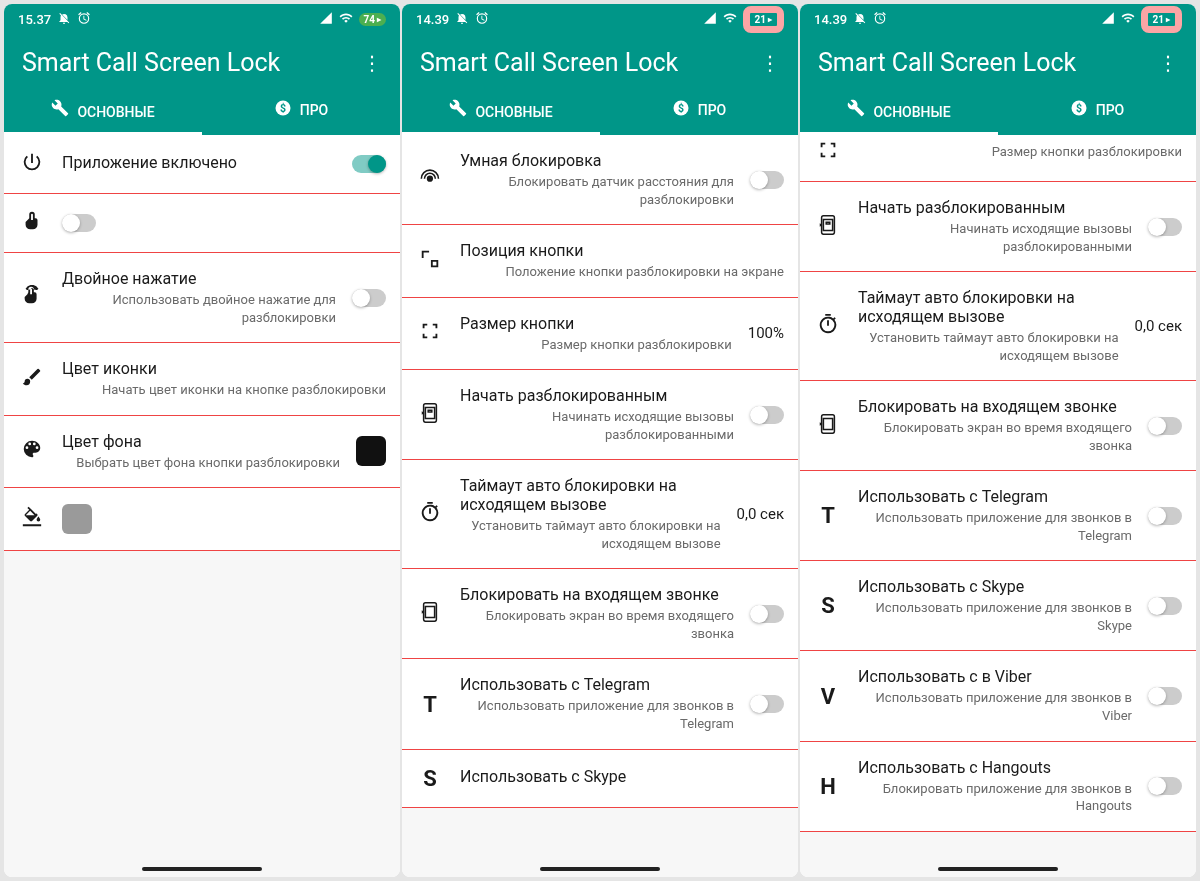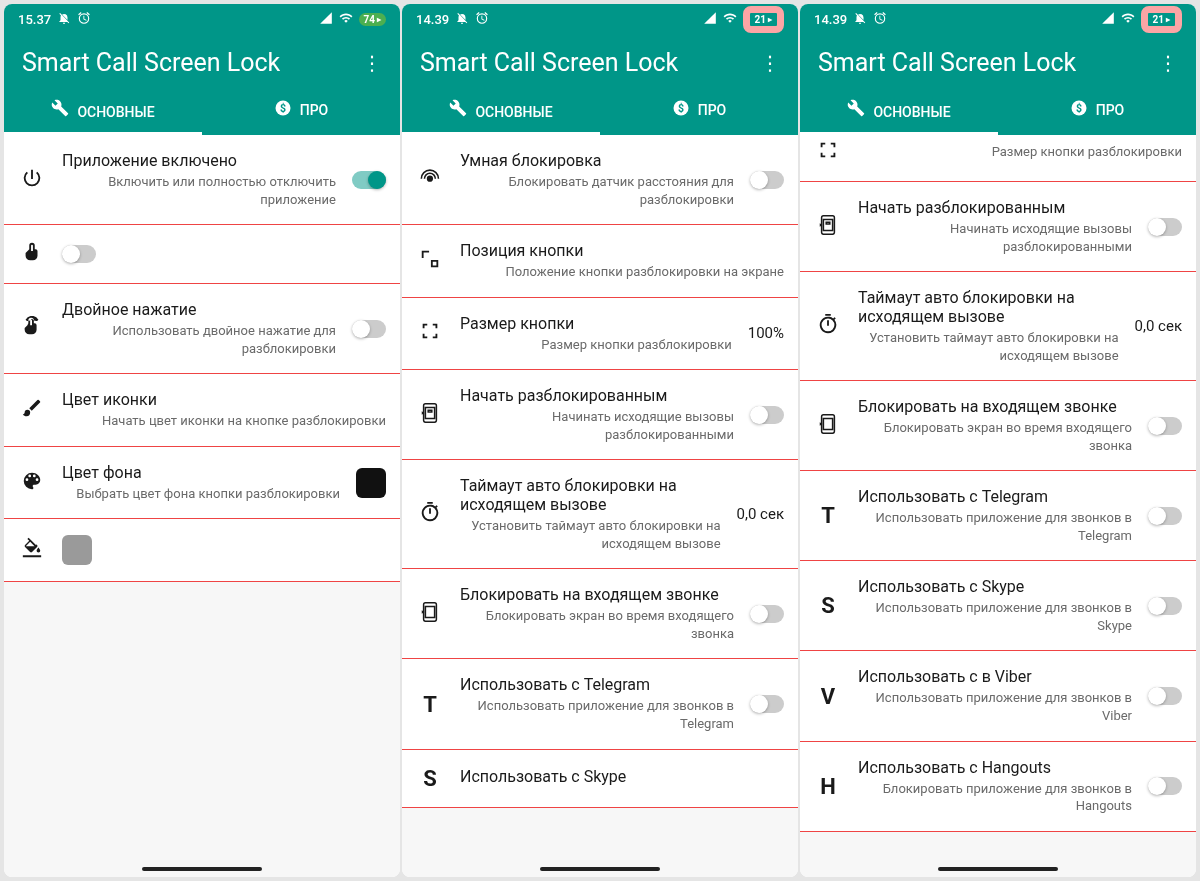--- a/index.html
+++ b/index.html
@@ -211,21 +211,20 @@
     </div>
     <div class="list">
     <div class="item">
       <div class="icon-slot">
           <span><svg viewBox="0 0 24 24">
               <path d="M13 3h-2v10h2V3zm4.83 2.17l-1.42 1.42A7 7 0 1 1 7.59 6.59L6.17 5.17A9 9 0 1 0 17.83 5.17z"></path>
             </svg></span>
         </div>
       <div class="text">
         <div class="title">Приложение включено</div>
-        <div class="sub">Включить или полностью отключить приложение</div>
       </div>
       <div class="trailing">
           <div class="switch on"></div>
         </div>
     </div>
     <div class="item">
       <div class="icon-slot">
           <span><svg viewBox="0 0 24 24">
               <path d="M9 9V5a3 3 0 016 0v4h1a2 2 0 012 2v5a5 5 0 01-5 5h-3a5 5 0 01-5-5v-3l3-3zm2-4v6h2V5a1 1 0 00-2 0z"></path>
             </svg></span>

